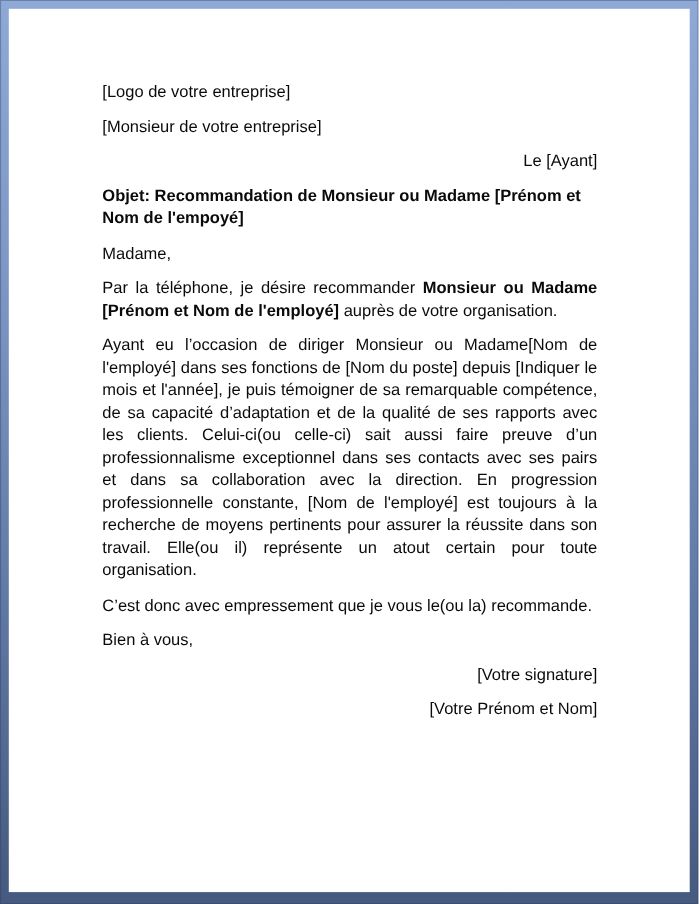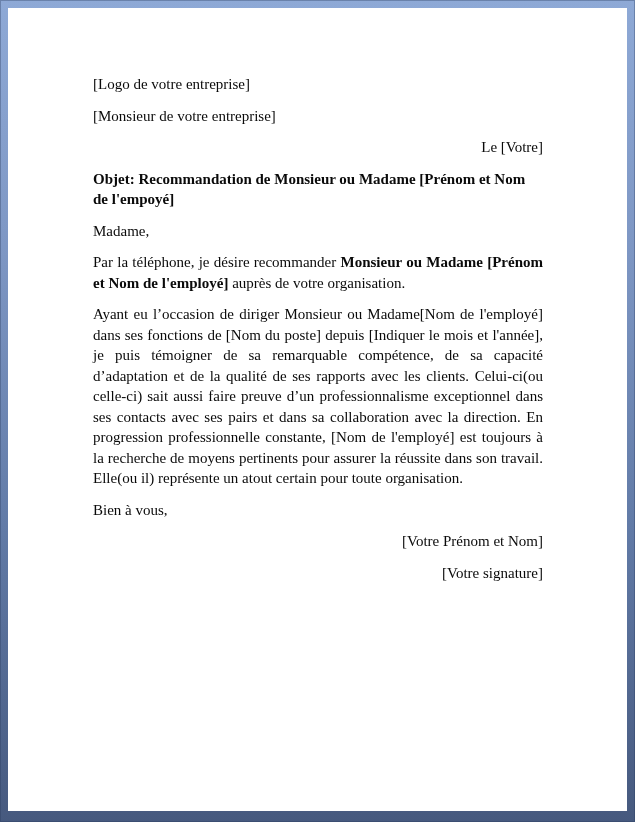--- a/index.html
+++ b/index.html
@@ -14,21 +14,21 @@
     padding: 8px 8px 11px 8px;
     background: linear-gradient(180deg, #8ea9d6 0%, #7e97c4 30%, #617aa6 65%, #46597e 100%);
     box-shadow: inset 0 0 0 1px rgba(40, 58, 92, 0.35);
   }
   .page {
     box-sizing: border-box;
     width: 100%;
     height: 100%;
     background: #ffffff;
     color: #0a0a0a;
-    font-family: Liberation Serif, serif;
+    font-family: Liberation Sans, sans-serif;
     font-size: 15px;
     line-height: 20.5px;
     padding: 66px 84px 40px 85px;
     overflow: hidden;
   }
   .page p {
     margin: 0 0 11px 0;
   }
   .right {
     text-align: right;
@@ -45,33 +45,34 @@
 </head>
 <body>
 
 <div class="frame">
   <div class="page">
 
     <p>[Logo de votre entreprise]</p>
 
     <p>[Monsieur de votre entreprise]</p>
 
-    <p class="right">Le [Votre]</p>
+    <p class="right">Le [Ayant]</p>
 
     <p class="subject">Objet: Recommandation de Monsieur ou Madame [Prénom et Nom de l'empoyé]</p>
 
     <p>Madame,</p>
 
 
     <p class="justify"><span>Par la téléphone, je désire recommander </span><b>Monsieur ou Madame [Prénom et Nom de l'employé]</b><span> auprès de votre organisation.</span></p>
 
     <p class="justify">Ayant eu l’occasion de diriger Monsieur ou Madame[Nom de l'employé] dans ses fonctions de [Nom du poste] depuis [Indiquer le mois et l'année], je puis témoigner de sa remarquable compétence, de sa capacité d’adaptation et de la qualité de ses rapports avec les clients. Celui-ci(ou celle-ci) sait aussi faire preuve d’un professionnalisme exceptionnel dans ses contacts avec ses pairs et dans sa collaboration avec la direction. En progression professionnelle constante, [Nom de l'employé] est toujours à la recherche de moyens pertinents pour assurer la réussite dans son travail. Elle(ou il) représente un atout certain pour toute organisation.</p>
 
+    <p>C’est donc avec empressement que je vous le(ou la) recommande.</p>
 
 
     <p>Bien à vous,</p>
 
+    <p class="right">[Votre signature]</p>
+
     <p class="right">[Votre Prénom et Nom]</p>
-
-    <p class="right">[Votre signature]</p>
 
   </div>
 </div>
 
 </body></html>

